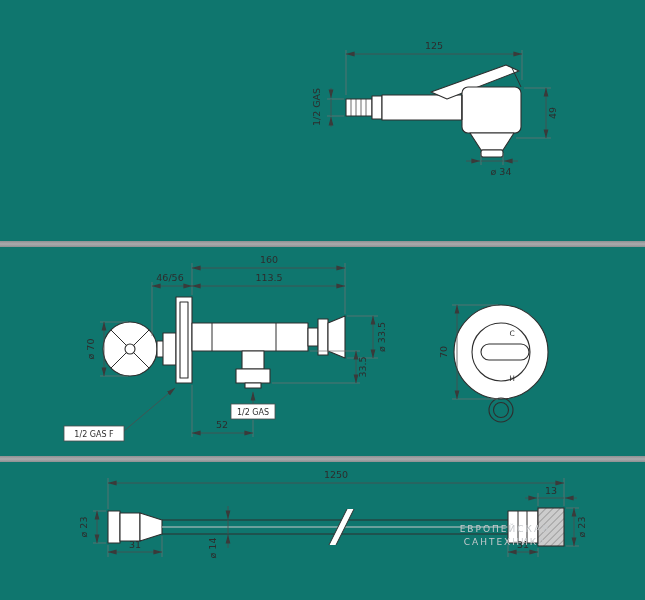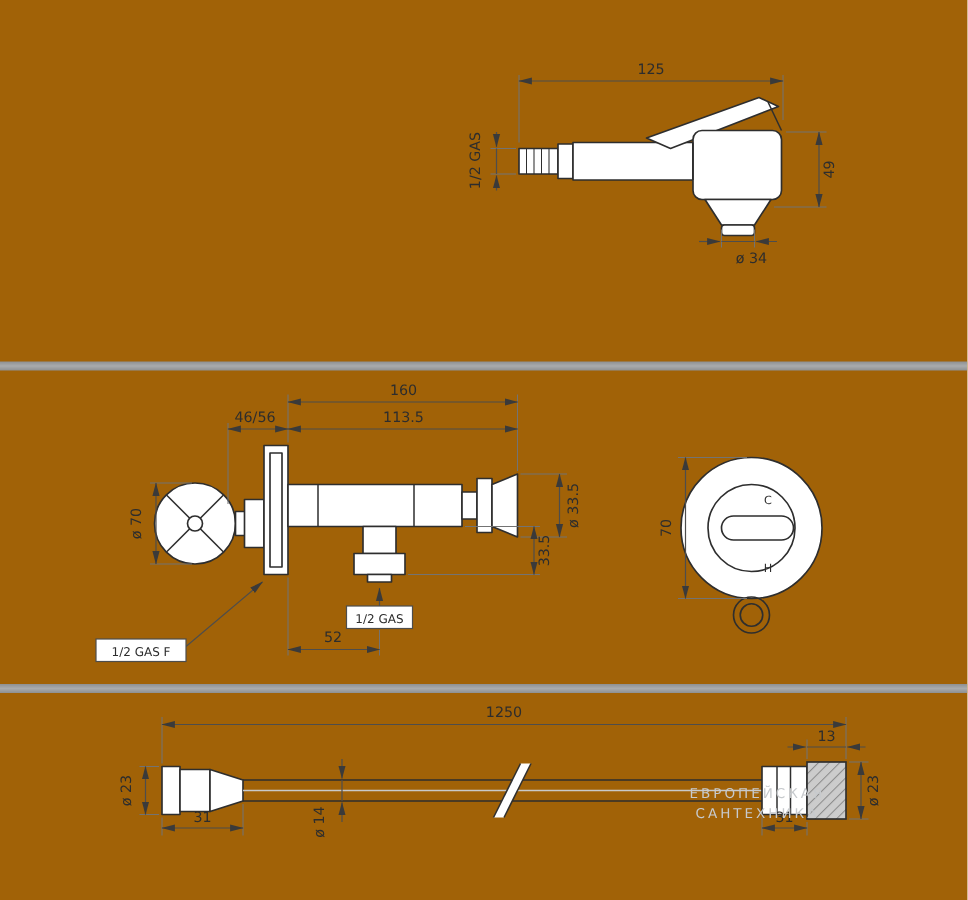--- a/index.html
+++ b/index.html
@@ -1,16 +1,16 @@
 <!DOCTYPE html>
 <html><head>
 <meta charset="utf-8">
 <style>
   html,body{margin:0;padding:0;background:#fff;}
-  .page{position:relative;width:645px;height:600px;background:#a16207;overflow:hidden;
+  .page{position:relative;width:645px;height:600px;background:#0f766e;overflow:hidden;
         font-family:"DejaVu Sans", sans-serif;}
   svg{display:block;}
   .part{fill:#ffffff;stroke:#2e2e2e;stroke-width:1.1;stroke-linejoin:round;}
   .ring{fill:none;stroke:#2e2e2e;stroke-width:1.1;}
   .pl{stroke:#2e2e2e;stroke-width:1;fill:none;}
   .thin{stroke:#2e2e2e;stroke-width:.7;fill:none;}
   .dim{stroke:#4d4d4d;stroke-width:.8;fill:none;}
   .ext{stroke:#737373;stroke-width:.7;fill:none;}
   .dtx{font-size:9.5px;fill:#2d2d2d;font-family:"DejaVu Sans", sans-serif;}
   .stx{font-size:8px;fill:#2d2d2d;font-family:"DejaVu Sans", sans-serif;}

